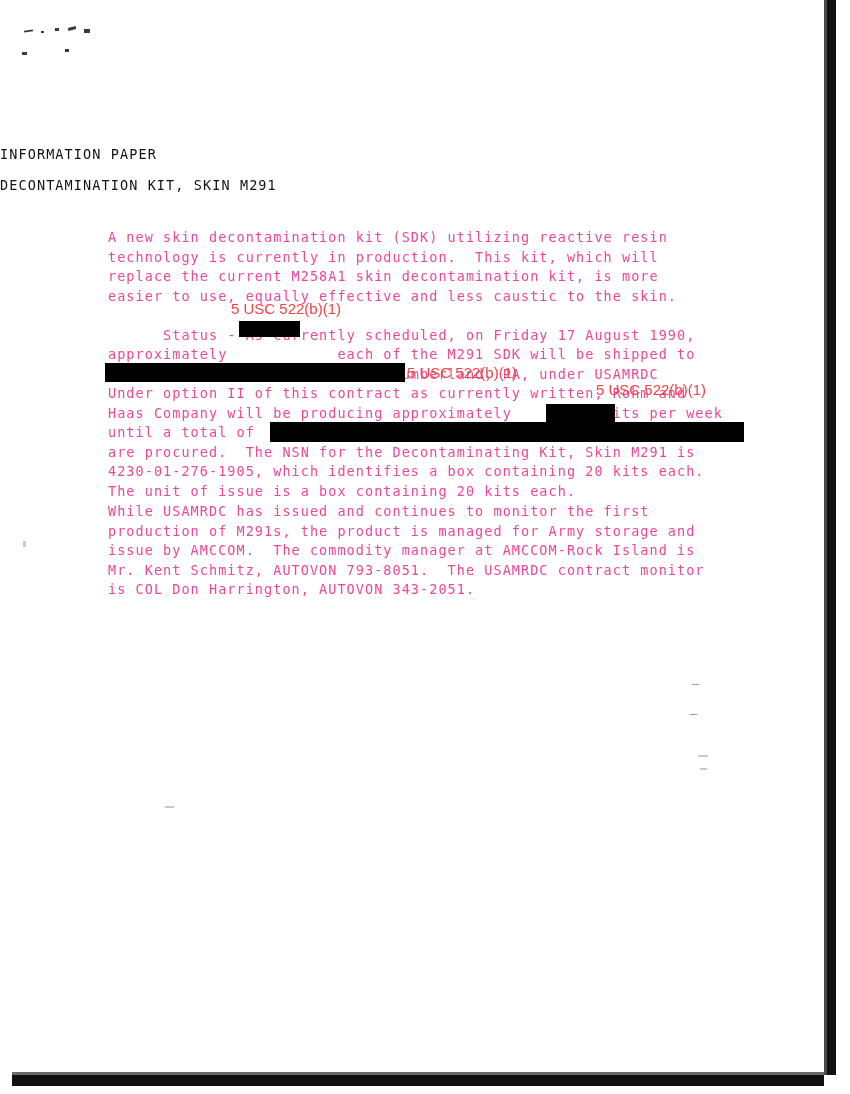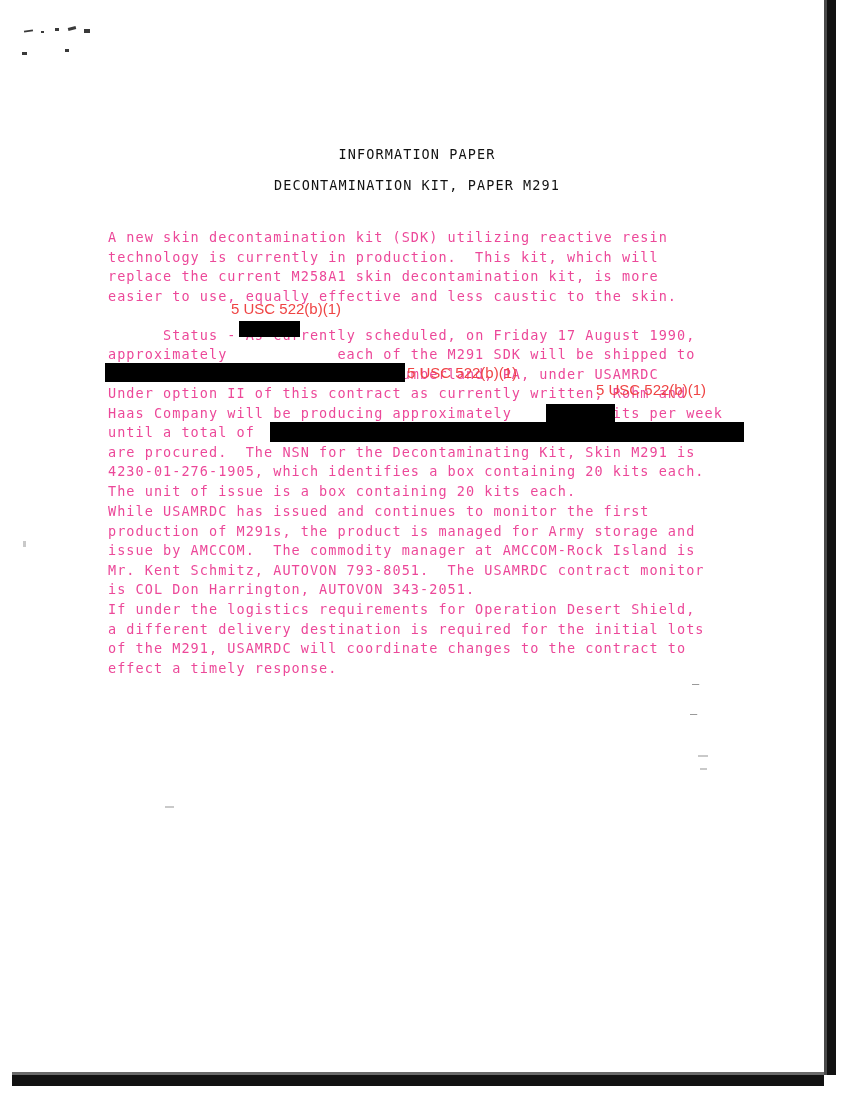--- a/index.html
+++ b/index.html
@@ -61,21 +61,20 @@
   
   #doc {
     position: absolute;
     left: 0; top: 0;
     width: 850px; height: 1094px;
   }
   .title-block {
     position: absolute;
     left: 0;
     width: 834px;
-    text-align: center;
     font-size: 13.5px;
     letter-spacing: 1.1px;
     color: #121212;
   }
   #title1 { top: 146px; }
   #title2 { top: 177px; }
 
   .para {
     position: absolute;
     left: 108px;
@@ -131,21 +130,21 @@
   <div class="speck" style="left:41px;  top:31px; width:3px;  height:2px;"></div>
   <div class="speck" style="left:55px;  top:28px; width:4px;  height:3px;"></div>
   <div class="speck" style="left:68px;  top:27px; width:8px;  height:3px; transform:rotate(-14deg);"></div>
   <div class="speck" style="left:84px;  top:29px; width:6px;  height:4px;"></div>
   <div class="speck" style="left:22px;  top:52px; width:5px;  height:3px;"></div>
   <div class="speck" style="left:65px;  top:49px; width:4px;  height:3px;"></div>
 
   <div id="doc">
 
     <div class="title-block" id="title1">INFORMATION PAPER</div>
-    <div class="title-block" id="title2">DECONTAMINATION KIT, PAPER M291</div>
+    <div class="title-block" id="title2">DECONTAMINATION KIT, SKIN M291</div>
 
     <div class="para" style="top:228px;">A new skin decontamination kit (SDK) utilizing reactive resin
 technology is currently in production.  This kit, which will
 replace the current M258A1 skin decontamination kit, is more
 easier to use, equally effective and less caustic to the skin.</div>
 
     <div class="para" style="top:306px;">
       <span class="bold-lead">Status</span><span> - As currently scheduled, on Friday 17 August 1990,
 approximately            each of the M291 SDK will be shipped to
 New Cumberland Army Depot, New Cumberland, PA, under USAMRDC</span>
@@ -168,24 +167,20 @@
     <div class="exempt" style="left:596px; top:381px;">5 USC 522(b)(1)</div>
 
     <div class="redact" style="left:270px; top:422px; width:474px; height:20px;"></div>
 
     <div class="para" style="top:502px;">While USAMRDC has issued and continues to monitor the first
 production of M291s, the product is managed for Army storage and
 issue by AMCCOM.  The commodity manager at AMCCOM-Rock Island is
 Mr. Kent Schmitz, AUTOVON 793-8051.  The USAMRDC contract monitor
 is COL Don Harrington, AUTOVON 343-2051.</div>
 
-    <div class="para" style="top:600px;">If under the logistics requirements for Operation Desert Shield,
-a different delivery destination is required for the initial lots
-of the M291, USAMRDC will coordinate changes to the contract to
-effect a timely response.</div>
 
     <div class="stray" style="left:692px; top:676px;">–</div>
     <div class="stray" style="left:690px; top:706px;">–</div>
 
     <div class="faintdot" style="left:698px; top:755px; width:10px; height:2px;"></div>
     <div class="faintdot" style="left:700px; top:768px; width:7px; height:2px;"></div>
     <div class="faintdot" style="left:165px; top:806px; width:9px; height:2px;"></div>
     <div class="faintdot" style="left:23px;  top:541px; width:3px; height:6px;"></div>
 
   </div>

